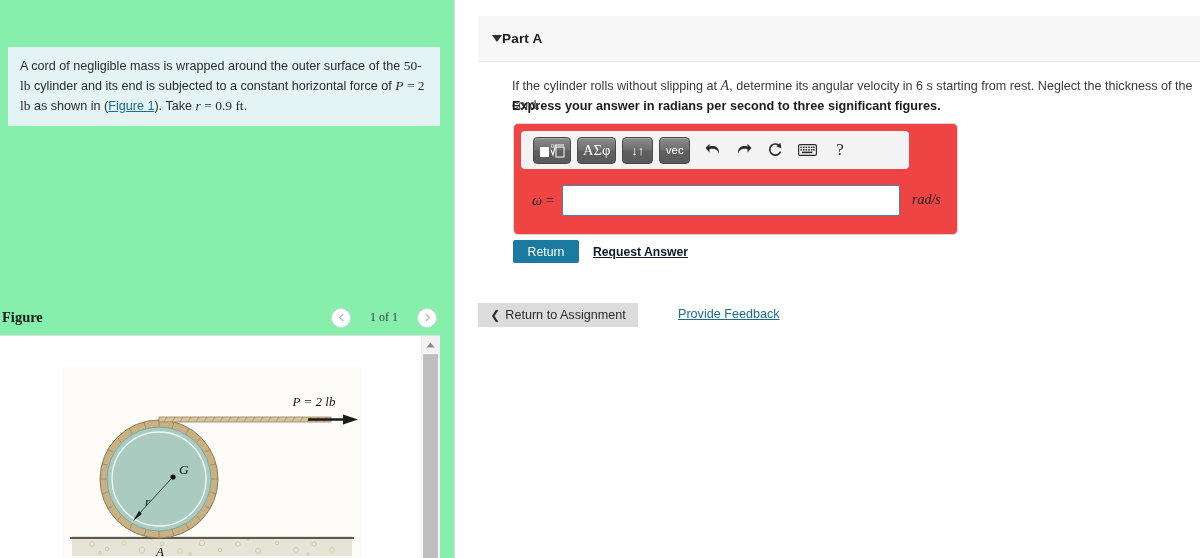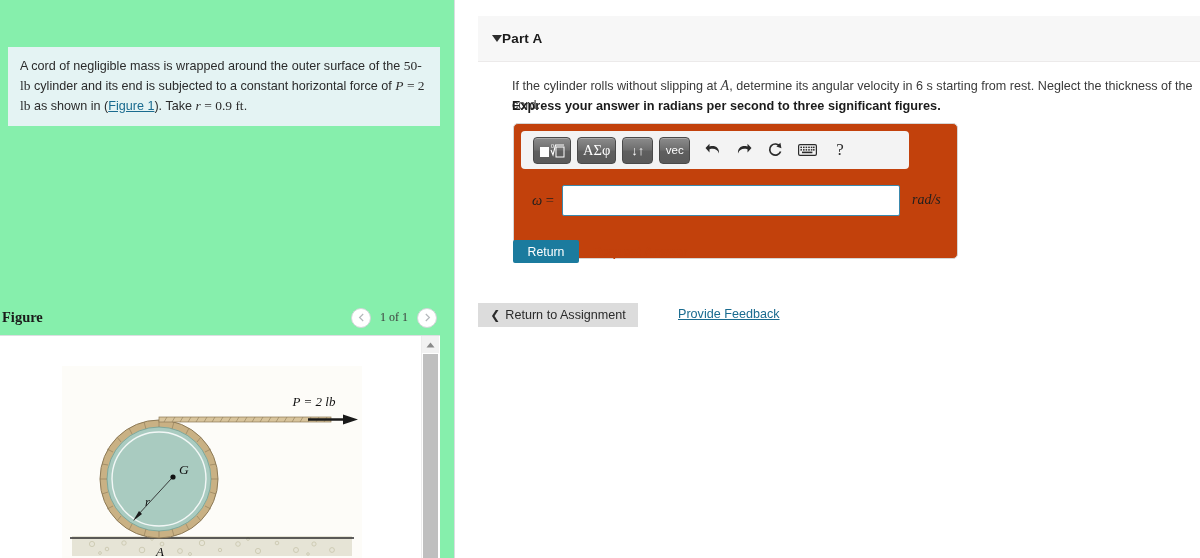--- a/index.html
+++ b/index.html
@@ -29,21 +29,21 @@
 
   .figure-header {
     position: absolute; left: 0; top: 300px; width: 455px; height: 35px;
     display: flex; align-items: center; font-family: Liberation Serif, serif;
   }
   .figure-title {
     font-size: 14.5px; font-weight: bold; color: #1a1a1a; margin-left: 2px;
   }
   .figure-pager {
     position: absolute; right: 18px; top: 50%; transform: translateY(-50%);
-    display: flex; align-items: center; gap: 9px;
+    display: flex; align-items: center; gap: 19px;
   }
   .pg-btn {
     width: 20px; height: 20px; border-radius: 50%;
     border: 1px solid #d2d5d8; background: #fff;
     display: flex; align-items: center; justify-content: center;
     color: #b4b8bb; font-size: 10px; cursor: pointer; line-height: 1;
   }
   .pg-count { font-size: 12px; color: #3c3c3c; }
 
   .figure-divider {
@@ -94,22 +94,22 @@
   }
   .question-text .mv { font-family: "Liberation Serif", serif; font-style: italic; font-size: 14px; }
   .instruction {
     position: absolute; left: 56px; top: 99px; width: 690px;
     font-size: 12.7px; font-weight: bold; color: #1b1b1b;
   }
 
   .answer-box {
     position: absolute; left: 513px - 456px; top: 123px;
     left: 57px;
-    width: 445px; height: 136px;
-    border: 1px solid #d6d6d6; border-radius: 5px; background: #c2410c;
+    width: 445px; height: 112px;
+    border: 1px solid #d6d6d6; border-radius: 5px; background: #ef4444;
   }
   .mathbar {
     position: absolute; left: 7px; top: 7px; width: 388px; height: 38px;
     background: #f3f3f3; border-radius: 4px;
     display: flex; align-items: center;
   }
   .mb-btn {
     height: 27px; min-width: 31px; margin-left: 6px;
     border: 1px solid #4a4a4a; border-radius: 4px;
     background: linear-gradient(to bottom, #8c8c8c 0%, #6d6d6d 48%, #5f5f5f 52%, #5a5a5a 100%);
@@ -144,21 +144,21 @@
     margin-left: 12px; font-family: "Liberation Serif", serif; font-size: 14px; color: #1f1f1f; font-style: italic;
   }
 
   .submit-btn {
     position: absolute; left: 57px; top: 240px; width: 66px; height: 23px;
     background: #1b7b9e; color: #fff; border: none; border-radius: 2px;
     font-size: 12.3px; cursor: pointer; font-family: "Liberation Sans", sans-serif;
   }
   .req-answer {
     position: absolute; left: 137px; top: 245px;
-    font-size: 12.2px; font-weight: bold; color: #c2410c;
+    font-size: 12.2px; font-weight: bold; color: #0f172a;
     text-decoration: underline; cursor: pointer;
   }
 
   .return-btn {
     position: absolute; left: 22px; top: 303px; width: 160px; height: 24px;
     background: #dcdcdc; border: none; color: #2b2b2b; font-size: 12.6px;
     cursor: pointer; font-family: "Liberation Sans", sans-serif;
     display: flex; align-items: center; justify-content: center; gap: 5px;
   }
   .return-btn .chev { font-size: 12px; }

